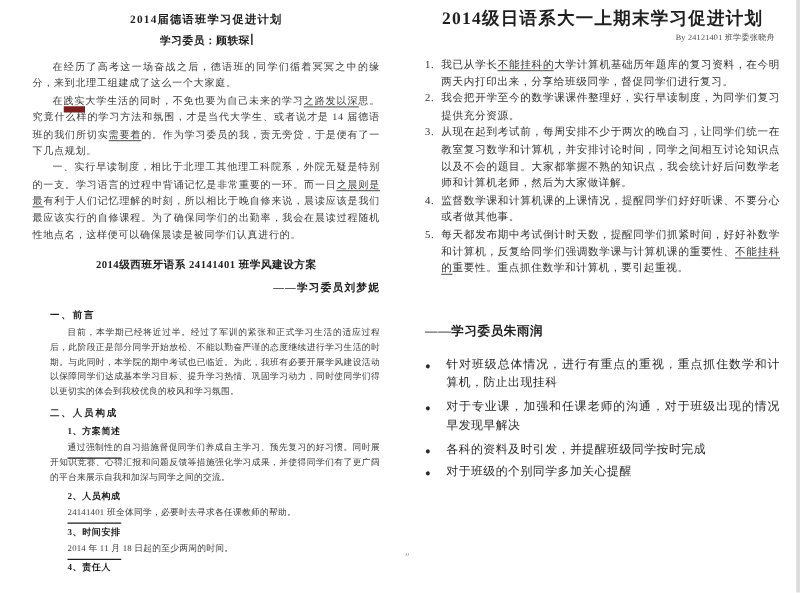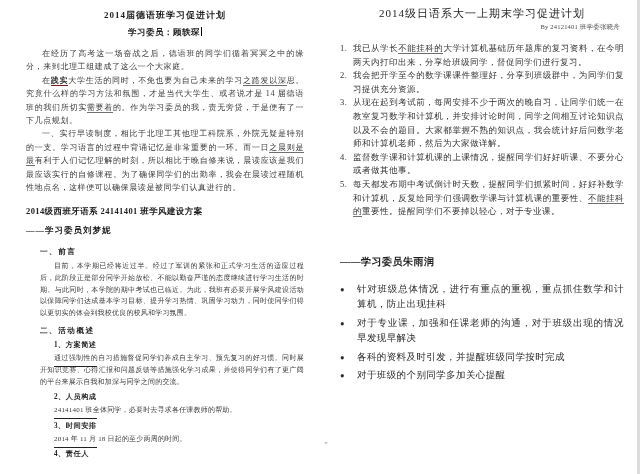--- a/index.html
+++ b/index.html
@@ -10,35 +10,35 @@
   .spread{display:flex;width:640px;height:474px;position:relative;}
   .page{width:320px;height:474px;box-sizing:border-box;position:relative;overflow:hidden;}
   .page-left{padding:9px 16px 0 26px;}
   .page-right{padding:6px 16px 0 20px;}
 
   
   .d1-title{font-size:9px;font-weight:bold;text-align:center;color:#1f1f1f;margin:0 0 5px;letter-spacing:1px;}
   .d1-sub{font-size:8.5px;font-weight:bold;text-align:center;color:#1f1f1f;margin:0 0 8px;letter-spacing:.5px;}
   .caret{display:inline-block;width:1px;height:9px;background:#000;vertical-align:-1px;margin-left:1px;}
   .d1-body p{margin:0;font-size:8px;line-height:13.4px;text-indent:2em;letter-spacing:.6px;color:#3a3a3a;text-align:justify;}
-  .u-r{border-bottom:1px solid #7f1d1d;font-weight:bold;}
+  .u-r{border-bottom:5px solid #7f1d1d;}
   .u-g{border-bottom:1px solid #6f6f6f;}
 
   
   .d2{margin-top:12px;}
-  .d2-title{font-size:8.5px;font-weight:bold;color:#1f1f1f;margin:0 0 7px;letter-spacing:.4px;}
-  .d2-sub{font-size:8.5px;font-weight:bold;text-align:left;color:#1f1f1f;margin:0 0 10px;letter-spacing:1px;}
+  .d2-title{font-size:8.5px;font-weight:bold;text-align:center;color:#1f1f1f;margin:0 0 7px;letter-spacing:.4px;}
+  .d2-sub{font-size:8.5px;font-weight:bold;text-align:right;color:#1f1f1f;margin:0 0 10px;letter-spacing:1px;}
   .d2-h{font-size:7.6px;font-weight:bold;color:#1f1f1f;margin:7px 0 4px 14px;letter-spacing:1.5px;}
   .d2-p{font-size:7px;line-height:11.6px;margin:0 0 0 14px;text-indent:2em;letter-spacing:.2px;color:#3a3a3a;text-align:justify;}
   .d2-subh{font-size:7.2px;font-weight:bold;color:#1f1f1f;margin:4px 0 3px 28px;letter-spacing:.5px;}
   .d2-subh span{border-bottom:1px solid #1f1f1f;padding-bottom:17px;}
   .d2-pt{font-size:7px;line-height:11.6px;margin:0 0 2px 28px;letter-spacing:.2px;color:#3a3a3a;font-family:Liberation Serif, serif;}
 
   
-  .d3-title{font-size:11px;font-weight:normal;text-align:center;color:#1f1f1f;margin:0;letter-spacing:1px;}
+  .d3-title{font-size:14px;font-weight:bold;text-align:center;color:#1f1f1f;margin:0;letter-spacing:1px;}
   .d3-byline{font-size:6.5px;text-align:right;color:#4a4a4a;margin:2px 4px 10px 0;letter-spacing:.2px;}
   .d3-item{display:flex;font-size:8.5px;line-height:13.6px;letter-spacing:.5px;color:#333;text-align:justify;}
   .d3-num{width:13px;flex:none;}
   .d3-text{flex:1;}
 
   
   .d4{margin-top:36px;}
   .d4-title{font-size:17px;font-weight:500;text-align:center;color:#1c1c1c;margin:0;letter-spacing:1px;}
   .d4-sub{font-size:10px;font-weight:bold;text-align:left;color:#1f1f1f;margin:9px 0 0;letter-spacing:.5px;}
   .d4-bullets{margin-top:13px;}
@@ -68,21 +68,21 @@
       </div>
     </div>
 
     <div class="d2">
       <h2 class="d2-title">2014级西班牙语系 24141401 班学风建设方案</h2>
       <div class="d2-sub">——学习委员刘梦妮</div>
 
       <div class="d2-h">一、前言</div>
       <p class="d2-p">目前，本学期已经将近过半。经过了军训的紧张和正式学习生活的适应过程后，此阶段正是部分同学开始放松、不能以勤奋严谨的态度继续进行学习生活的时期。与此同时，本学院的期中考试也已临近。为此，我班有必要开展学风建设活动以保障同学们达成基本学习目标、提升学习热情、巩固学习动力，同时使同学们得以更切实的体会到我校优良的校风和学习氛围。</p>
 
-      <div class="d2-h">二、活动概述</div>
+      <div class="d2-h">二、人员构成</div>
 
       <div class="d2-subh"><span>1、方案简述</span></div>
       <p class="d2-p">通过强制性的自习措施督促同学们养成自主学习、预先复习的好习惯。同时展开知识竞赛、心得汇报和问题反馈等措施强化学习成果，并使得同学们有了更广阔的平台来展示自我和加深与同学之间的交流。</p>
 
       <div class="d2-subh"><span>2、人员构成</span></div>
       <p class="d2-pt">24141401 班全体同学，必要时去寻求各任课教师的帮助。</p>
 
       <div class="d2-subh"><span>3、时间安排</span></div>
       <p class="d2-pt">2014 年 11 月 18 日起的至少两周的时间。</p>
 
@@ -95,33 +95,33 @@
     <div>
       <h1 class="d3-title">2014级日语系大一上期末学习促进计划</h1>
       <div class="d3-byline">By 24121401 班学委张晓舟</div>
 
       <div class="d3-item">
         <span class="d3-num">1.</span>
         <span class="d3-text"><span>我已从学长</span><span class="u-g">不能挂科的</span><span>大学计算机基础历年题库的复习资料，在今明两天内打印出来，分享给班级同学，督促同学们进行复习。</span></span>
       </div>
       <div class="d3-item">
         <span class="d3-num">2.</span>
-        <span class="d3-text"><span>我会把开学至今的数学课课件整理好，分享到班级群中，为同学们复习提供充分资源。</span></span>
+        <span class="d3-text"><span>我会把开学至今的数学课课件整理好，实行早读制度，为同学们复习提供充分资源。</span></span>
       </div>
       <div class="d3-item">
         <span class="d3-num">3.</span>
         <span class="d3-text"><span>从现在起到考试前，每周安排不少于两次的晚自习，让同学们统一在教室复习数学和计算机，并安排讨论时间，同学之间相互讨论知识点以及不会的题目。大家都掌握不熟的知识点，我会统计好后问数学老师和计算机老师，然后为大家做详解。</span></span>
       </div>
       <div class="d3-item">
         <span class="d3-num">4.</span>
         <span class="d3-text"><span>监督数学课和计算机课的上课情况，提醒同学们好好听课、不要分心或者做其他事。</span></span>
       </div>
       <div class="d3-item">
         <span class="d3-num">5.</span>
-        <span class="d3-text"><span>每天都发布期中考试倒计时天数，提醒同学们抓紧时间，好好补数学和计算机，反复给同学们强调数学课与计算机课的重要性、</span><span class="u-g">不能挂科的</span><span>重要性。提醒同学们不要掉以轻心，对于专业课。</span></span>
+        <span class="d3-text"><span>每天都发布期中考试倒计时天数，提醒同学们抓紧时间，好好补数学和计算机，反复给同学们强调数学课与计算机课的重要性、</span><span class="u-g">不能挂科的</span><span>重要性。重点抓住数学和计算机，要引起重视。</span></span>
       </div>
     </div>
 
     <div class="d4">
       <div class="d4-sub">——学习委员朱雨润</div>
       <div class="d4-bullets">
         <div class="d4-b">
           <span class="d4-dot">●</span>
           <span class="d4-text">针对班级总体情况，进行有重点的重视，重点抓住数学和计算机，防止出现挂科</span>
         </div>

